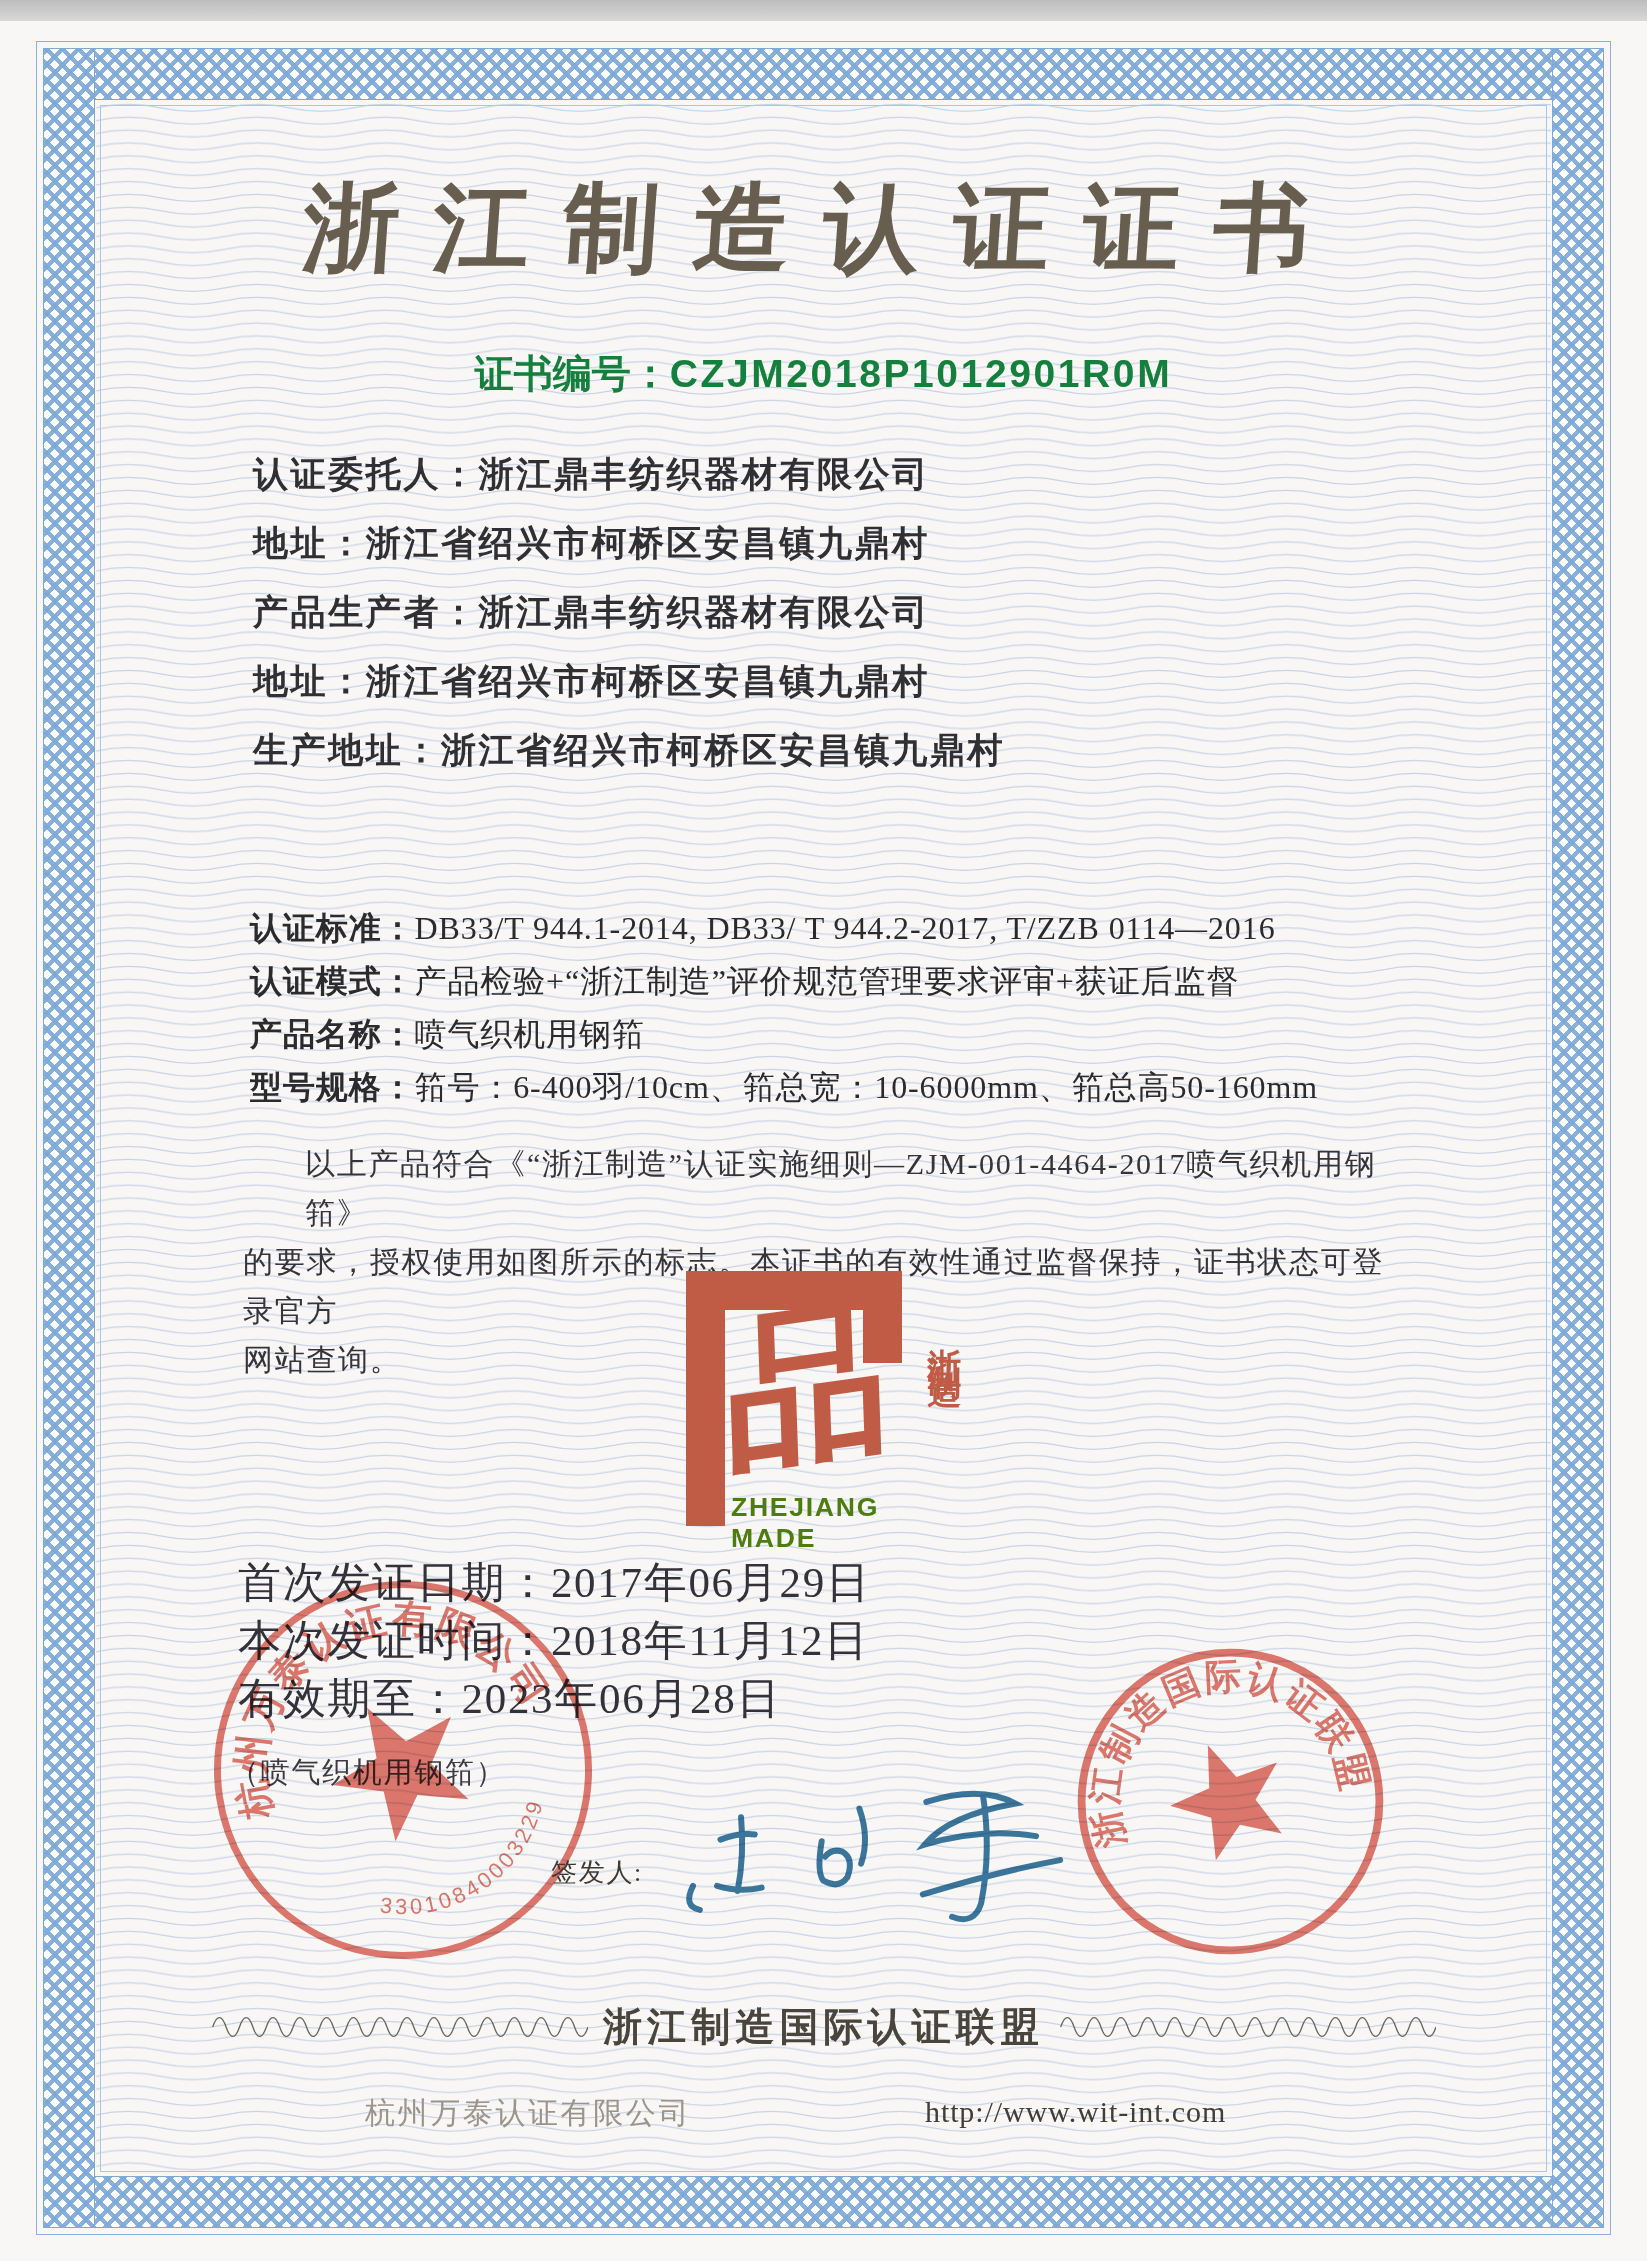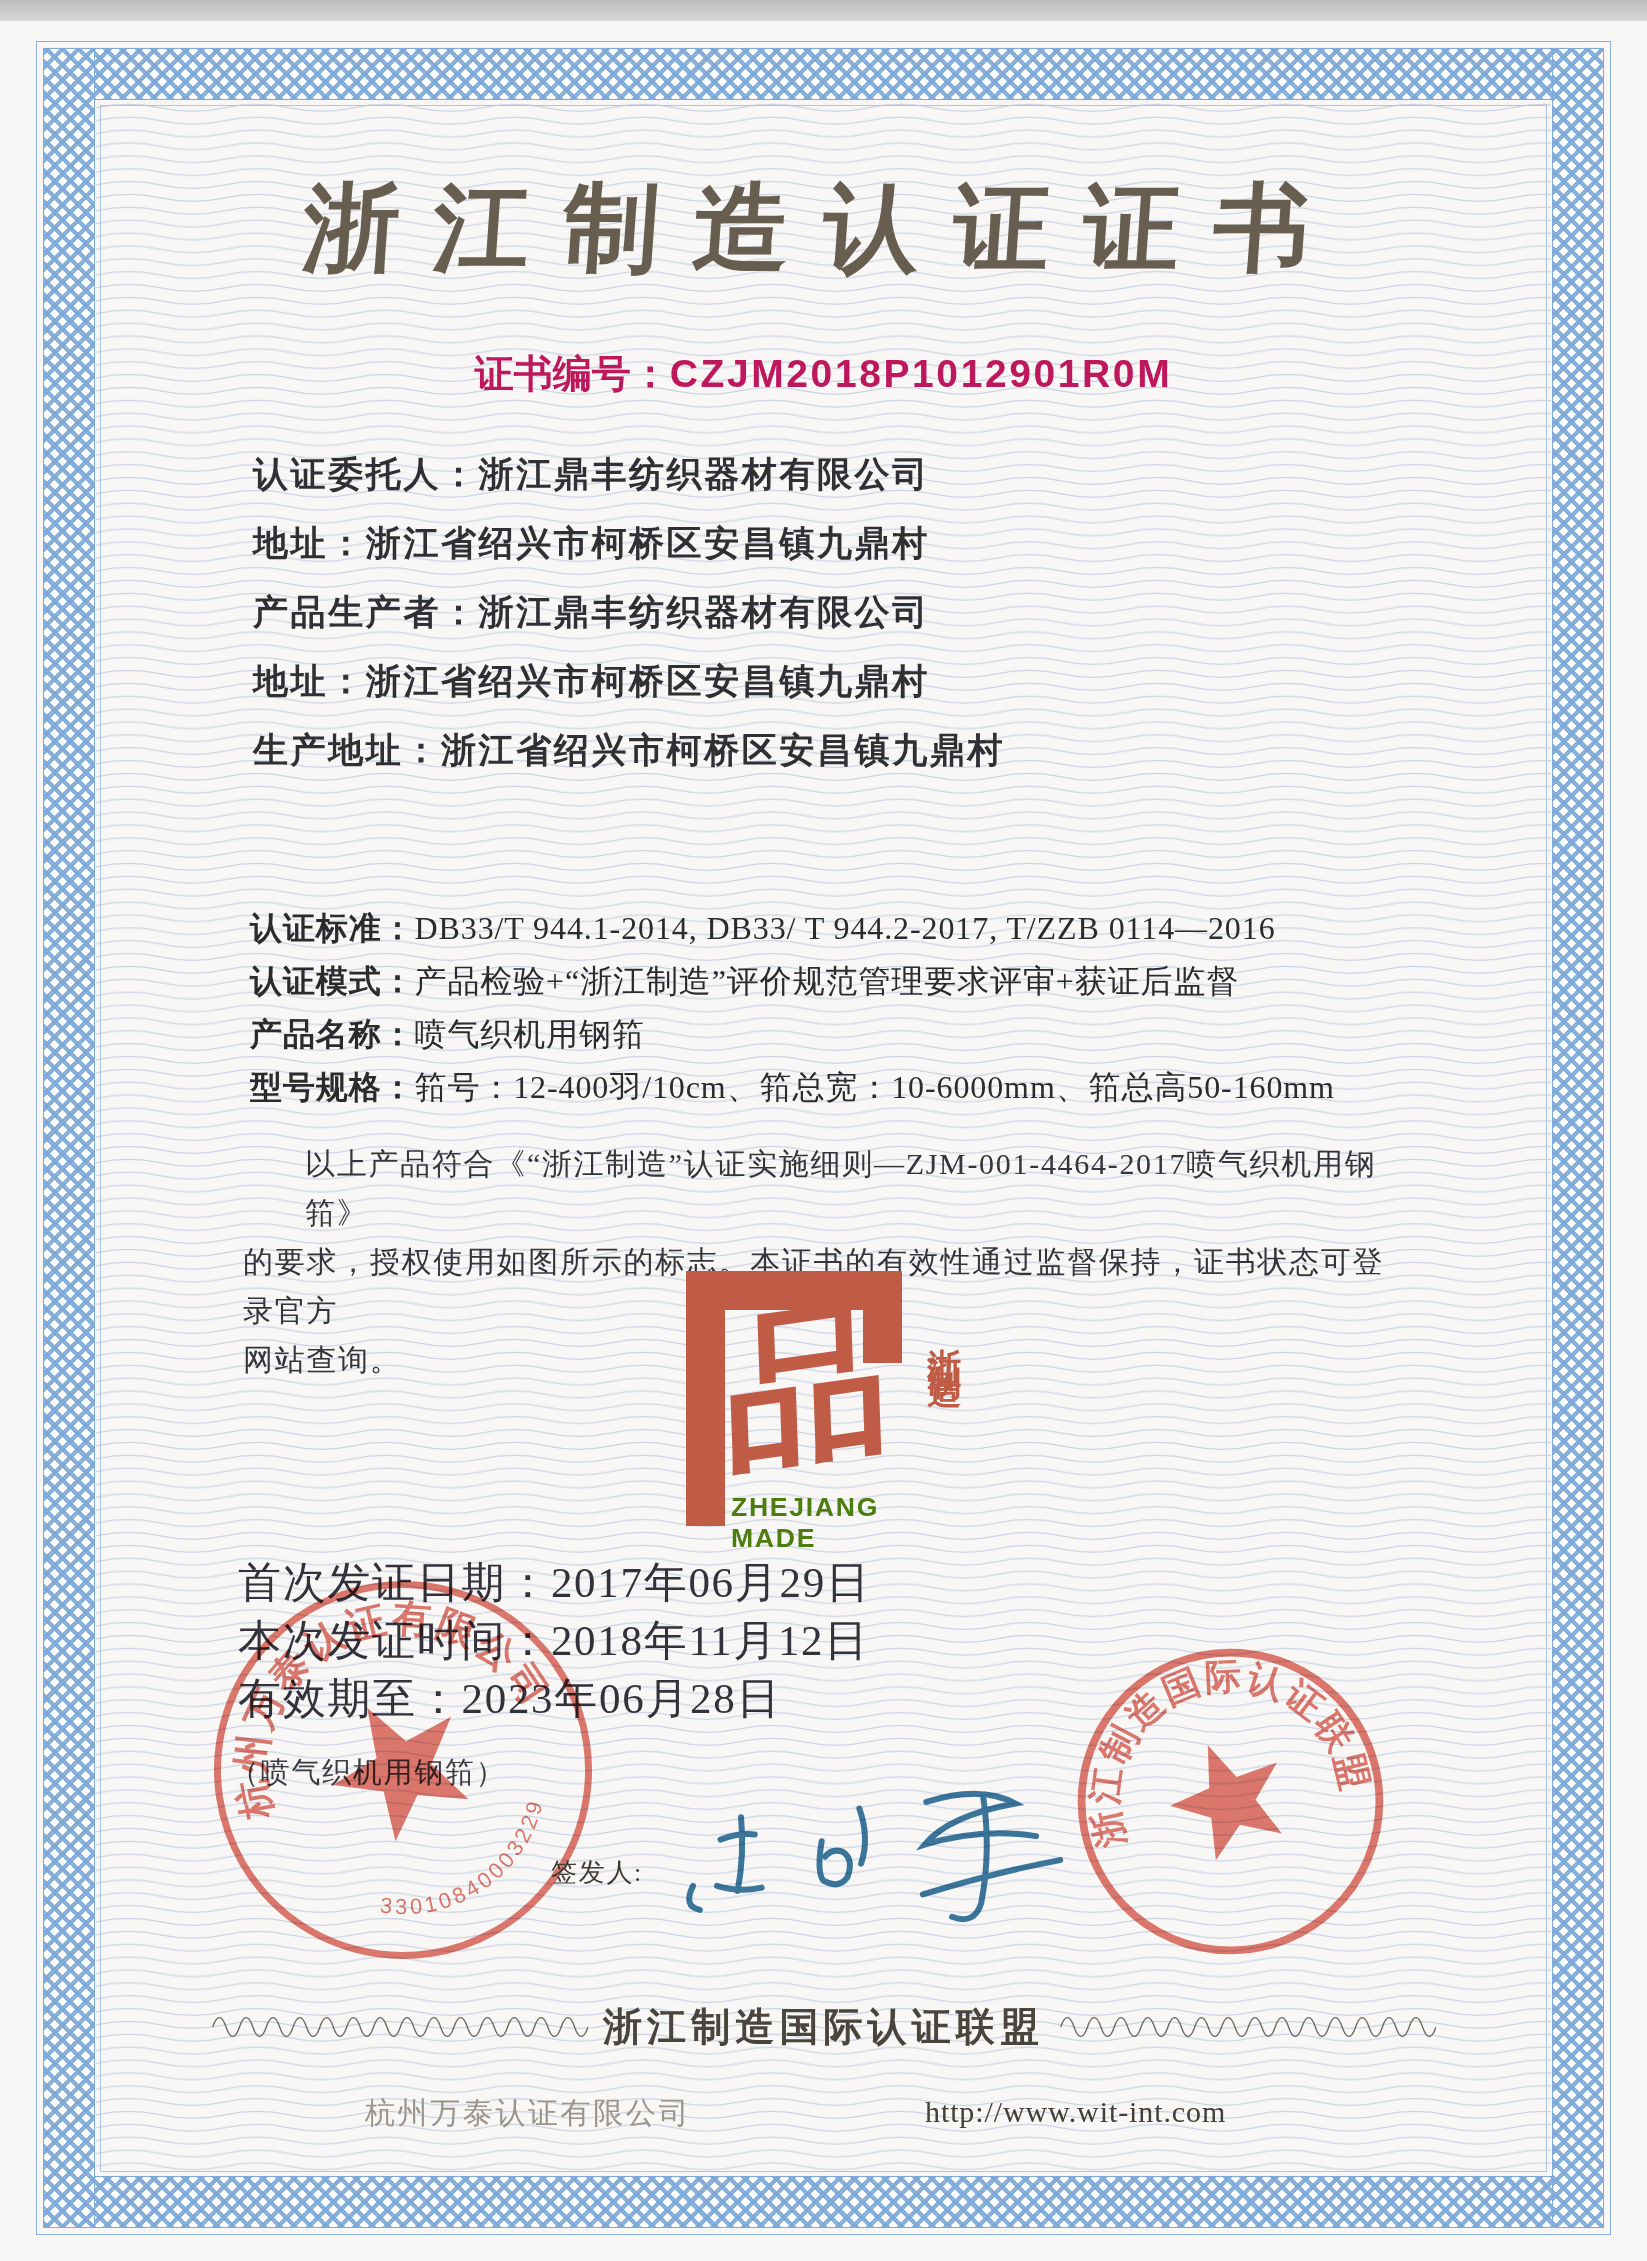--- a/index.html
+++ b/index.html
@@ -21,21 +21,21 @@
   .lace-left{top:48px;bottom:33px;left:43px;width:50px;}
   .lace-right{top:48px;bottom:33px;right:43px;width:50px;}
   .outer-outline{position:absolute;inset:41px 36px 26px 36px;border:1.7px solid #8ab2dc;}
   .inner-outline{position:absolute;inset:105px 100px 89px 100px;border:1.7px solid #a9c6e6;}
   .waves-wrap{position:absolute;inset:101px 96px 86px 96px;opacity:.75;}
 
   .title{position:absolute;top:165px;left:0;width:100%;text-align:center;
     font-size:96px;font-weight:bold;color:#675e50;letter-spacing:34px;
     transform:skewX(-4deg);}
   .certno{position:absolute;top:347px;left:0;width:100%;text-align:center;
-    font-size:39px;font-weight:bold;color:#be185d;}
+    font-size:39px;font-weight:bold;color:#15803d;}
   .certno .num{font-family:"Liberation Sans","DejaVu Sans",sans-serif;letter-spacing:2.6px;}
 
   .fields{position:absolute;top:453px;left:253px;}
   .fields .row{font-size:35px;font-weight:bold;color:#303034;line-height:43px;
     margin-bottom:26px;letter-spacing:2.6px;}
   .specs{position:absolute;top:902px;left:250px;width:1201px;}
   .specs .row{font-size:32px;color:#2b2b2e;line-height:53px;letter-spacing:0.9px;}
   .specs .lbl{font-weight:bold;}
   .statement{position:absolute;top:1139px;left:243px;width:1171px;
     font-size:30px;color:#35343a;line-height:49px;letter-spacing:1.7px;}
@@ -107,21 +107,21 @@
     <div class="row"><span>地址：</span><span>浙江省绍兴市柯桥区安昌镇九鼎村</span></div>
     <div class="row"><span>产品生产者：</span><span>浙江鼎丰纺织器材有限公司</span></div>
     <div class="row"><span>地址：</span><span>浙江省绍兴市柯桥区安昌镇九鼎村</span></div>
     <div class="row"><span>生产地址：</span><span>浙江省绍兴市柯桥区安昌镇九鼎村</span></div>
   </div>
 
   <div class="specs">
     <div class="row"><span class="lbl">认证标准：</span><span>DB33/T 944.1-2014, DB33/ T 944.2-2017, T/ZZB 0114—2016</span></div>
     <div class="row"><span class="lbl">认证模式：</span><span>产品检验+“浙江制造”评价规范管理要求评审+获证后监督</span></div>
     <div class="row"><span class="lbl">产品名称：</span><span>喷气织机用钢筘</span></div>
-    <div class="row"><span class="lbl">型号规格：</span><span>筘号：12-400羽/10cm、筘总宽：10-6000mm、筘总高50-160mm</span></div>
+    <div class="row"><span class="lbl">型号规格：</span><span>筘号：6-400羽/10cm、筘总宽：10-6000mm、筘总高50-160mm</span></div>
   </div>
 
   <div class="statement">
     <div class="line first">以上产品符合《“浙江制造”认证实施细则—ZJM-001-4464-2017喷气织机用钢筘》</div>
     <div class="line">的要求，授权使用如图所示的标志。本证书的有效性通过监督保持，证书状态可登录官方</div>
     <div class="line">网站查询。</div>
   </div>
 
   <div class="logo">
     <div class="bar-top"></div>

